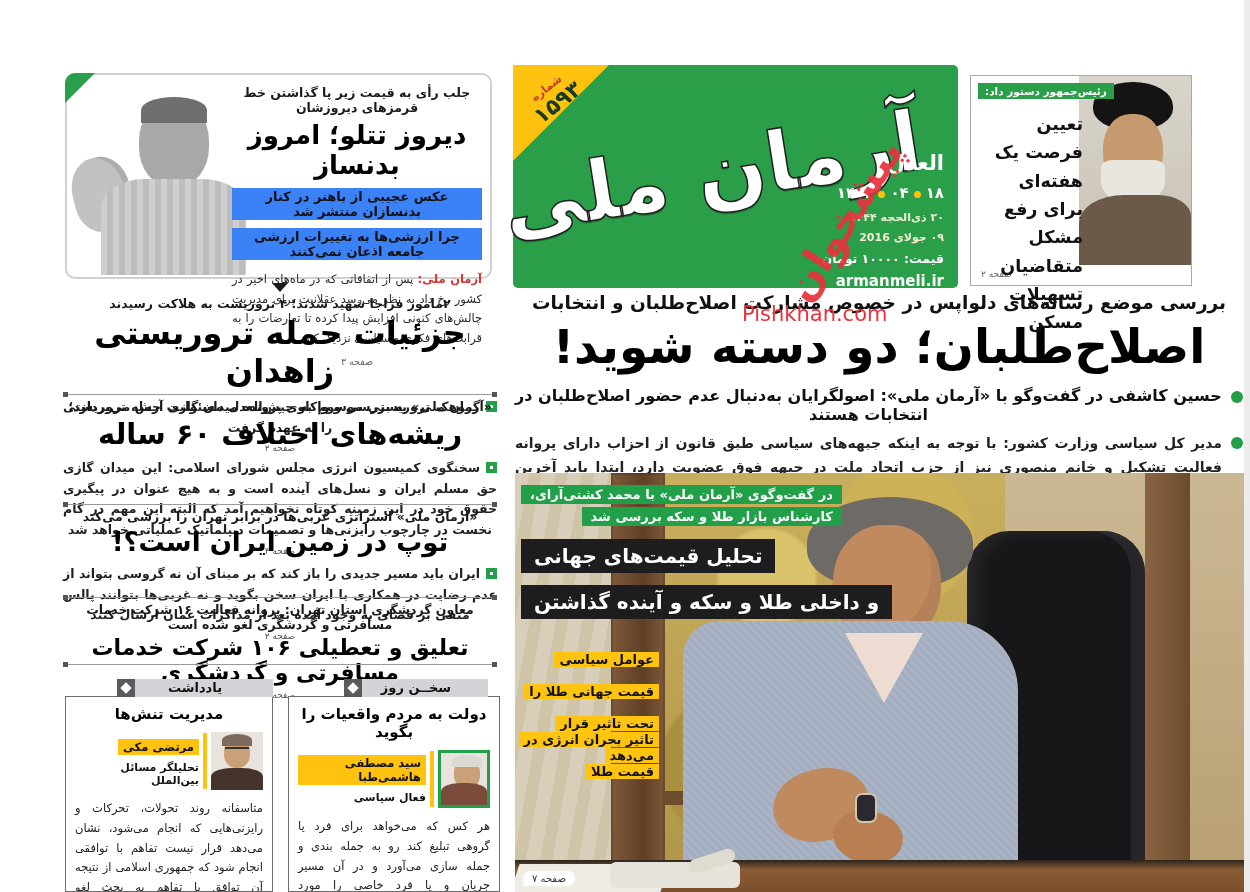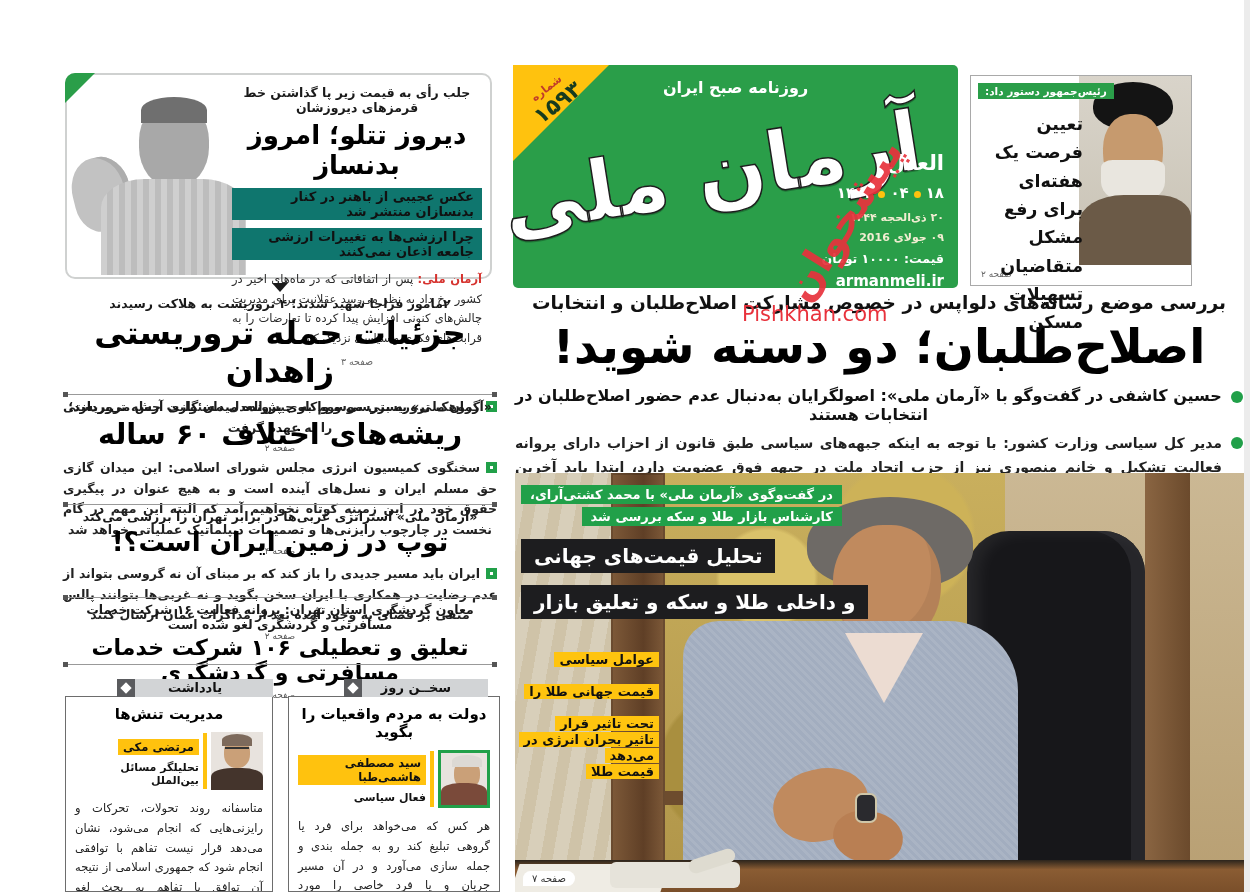--- a/index.html
+++ b/index.html
@@ -62,22 +62,22 @@
                  background:#6f6f6f; border-radius:50% 50% 0 0; }
   .bb-body { position:absolute; left:30px; top:82px; width:145px; height:96px;
              background:repeating-linear-gradient(90deg,#cfcfcf 0 6px,#bdbdbd 6px 12px);
              border-radius:30% 30% 0 0; }
   .bb-hand { position:absolute; left:2px; top:60px; width:58px; height:74px;
              background:#c2c2c2; border-radius:45% 45% 40% 40%; transform:rotate(-14deg);
              box-shadow:inset -6px 0 0 #adadad; }
   .bb-content { position:absolute; right:8px; top:10px; width:250px; text-align:center; }
   .bb-kicker { font-size:12.5px; font-weight:bold; color:#1a1a1a; }
   .bb-headline { font-size:26px; font-weight:bold; color:#000; margin-top:5px; letter-spacing:-.5px; }
-  .bb-sub { display:inline-block; background:#0f766e; font-size:13px; font-weight:bold;
-            color:#111; padding:1px 8px; margin-top:8px;text-align:right; }
+  .bb-sub { display:inline-block; background:#3b82f6; font-size:13px; font-weight:bold;
+            color:#111; padding:1px 8px; margin-top:8px; }
   .bb-body-text { margin-top:10px; font-size:11.5px; color:#2b2b2b; line-height:1.7;
                   text-align:justify; }
   .bb-lead { color:#d6332f; font-weight:bold; }
   .bb-page { margin-top:8px; font-size:9.5px; color:#666; }
 
   
   .wm-fa { position:absolute; left:762px; top:190px; width:170px; text-align:center;
            color:#e8323c; font-size:42px; font-weight:bold; transform:rotate(-58deg);
            z-index:40; opacity:.92; pointer-events:none; }
   .wm-en { position:absolute; left:742px; top:302px; color:#e8323c; font-size:21px;
@@ -214,21 +214,20 @@
 
 <div class="page">
 
   <div class="masthead">
     <div class="issue-corner">
       <div class="issue-inner">
         <span class="issue-label">شماره</span>
         <span class="issue-number">۱۵۹۳</span>
       </div>
     </div>
-    <div class="tagline">روزنامه صبح ایران</div>
     <div class="mast-title">آرمان ملی</div>
     <div class="date-block">
       <div class="weekday">العدل</div>
       <div class="solar-date">
         <span>۱۸</span><span class="gdot-sep"></span><span>۰۴</span><span class="gdot-sep"></span><span>۱۴۰۲</span>
       </div>
       <div class="alt-date">۲۰ ذی‌الحجه ۱۴۴۴</div>
       <div class="alt-date">۰۹ جولای 2016</div>
       <div class="price">قیمت: ۱۰۰۰۰ تومان</div>
       <div class="website">armanmeli.ir</div>
@@ -386,20 +385,20 @@
     <div class="ps-watch"></div>
     <div class="ps-desk"></div>
     <div class="ps-paper"></div>
     <div class="ps-phone"></div>
 
     <div class="ps-kicker">
       <span>در گفت‌وگوی «آرمان ملی» با محمد کشتی‌آرای،</span>
       <span>کارشناس بازار طلا و سکه بررسی شد</span>
     </div>
     <div class="ps-bar ps-bar1">تحلیل قیمت‌های جهانی</div>
-    <div class="ps-bar ps-bar2">و داخلی طلا و سکه و تعلیق بازار</div>
+    <div class="ps-bar ps-bar2">و داخلی طلا و سکه و آینده گذاشتن</div>
     <div class="ps-note ps-note1"><span>عوامل سیاسی قیمت جهانی طلا را تحت تاثیر قرار می‌دهد</span></div>
     <div class="ps-note ps-note2"><span>تاثیر بحران انرژی در قیمت طلا</span></div>
     <div class="ps-page">صفحه ۷</div>
   </div>
 
   <div class="scan-edge"></div>
 </div>
 
 </body></html>

